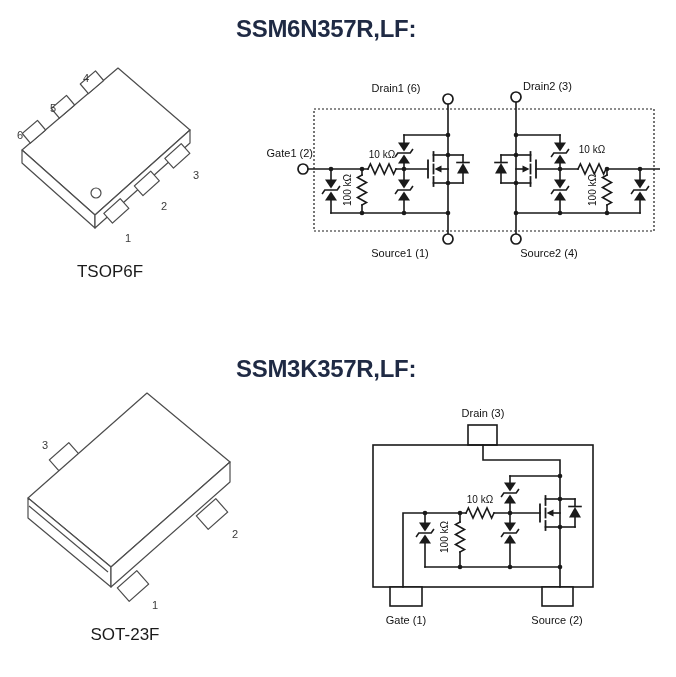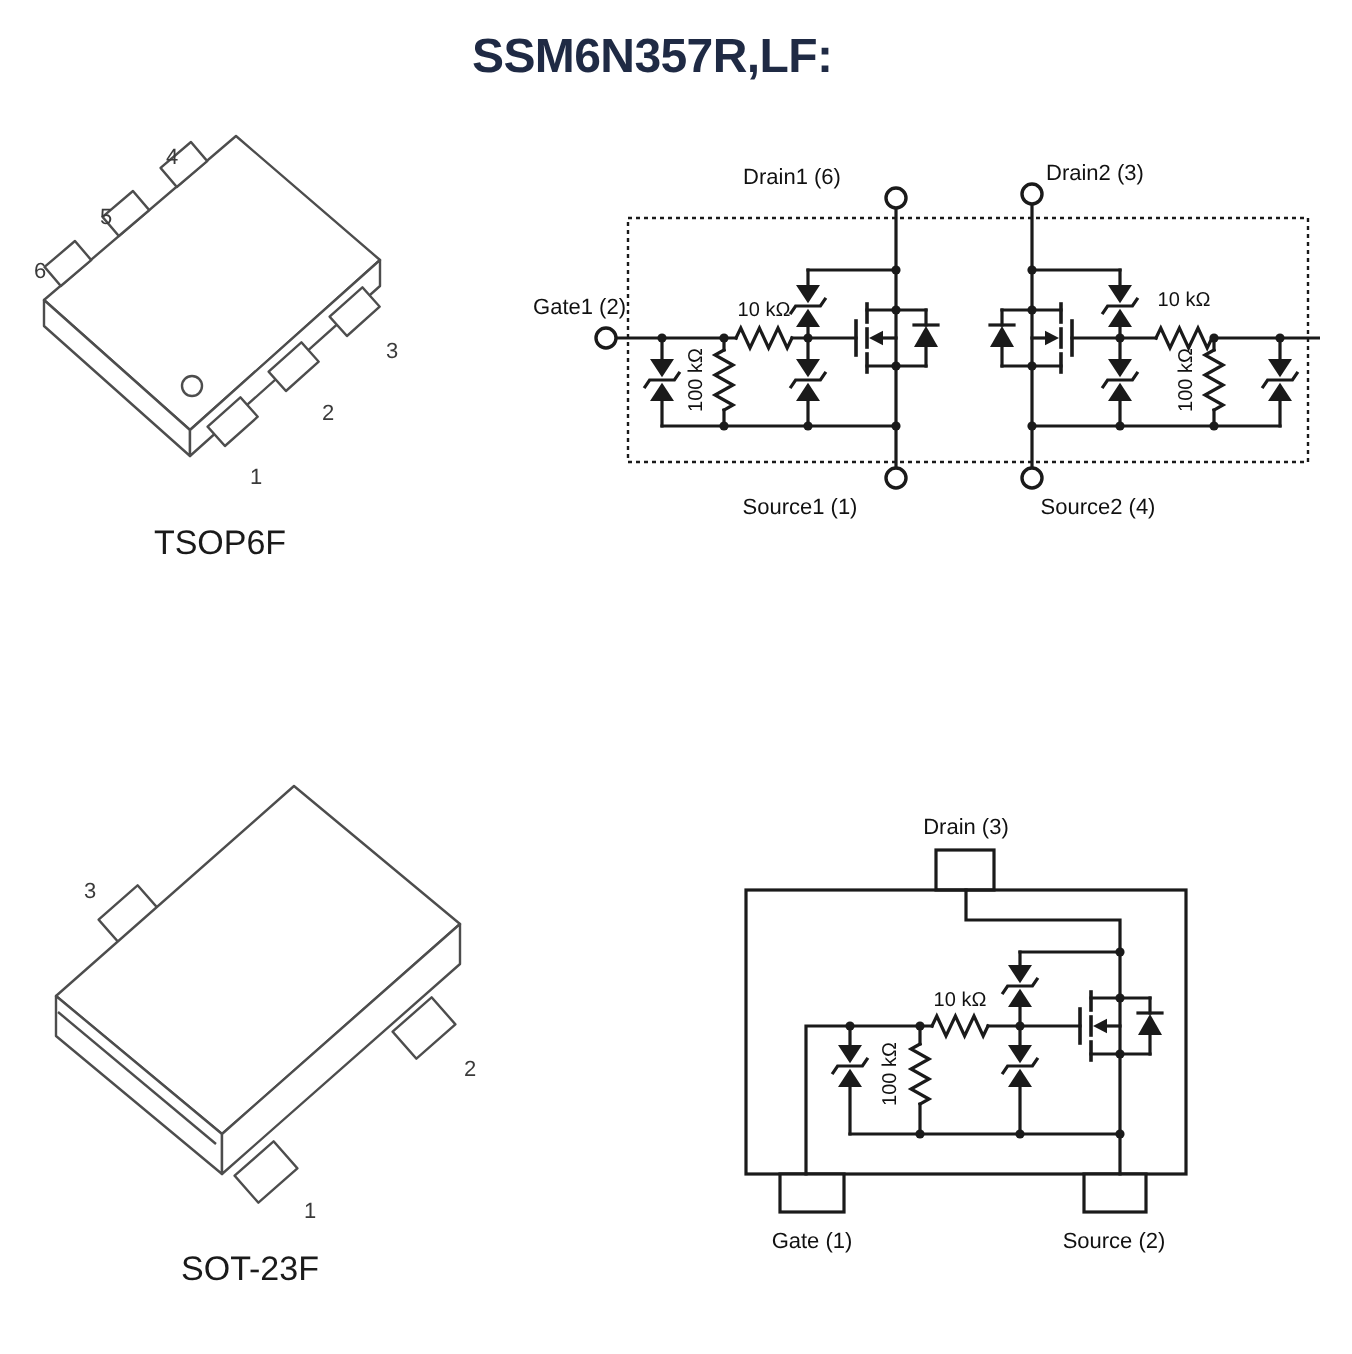--- a/index.html
+++ b/index.html
@@ -163,20 +163,21 @@
       <text class="ctext" x="667" y="156">Gate2 (5)</text>
       <text class="ctext" x="400" y="257" text-anchor="middle">Source1 (1)</text>
       <text class="ctext" x="549" y="257" text-anchor="middle">Source2 (4)</text>
       <text class="rtext" x="382" y="158" text-anchor="middle">10 kΩ</text>
       <text class="rtext" x="592" y="153" text-anchor="middle">10 kΩ</text>
       <text class="rtext" transform="translate(351,190) rotate(-90)" text-anchor="middle">100 kΩ</text>
       <text class="rtext" transform="translate(596,190) rotate(-90)" text-anchor="middle">100 kΩ</text>
     </g>
   </svg>
 
+  <div id="title2" class="title">SSM3K357R,LF:</div>
 
   <svg style="left:10px;top:390px" width="260" height="260" viewBox="10 390 260 260">
     <g fill="#ffffff" stroke="#4d4d4d" stroke-width="1.2" stroke-linejoin="round">
       <g transform="translate(65,458) rotate(-41.4)">
           <rect x="-13" y="-9" width="26" height="18"></rect>
         </g>
       <polygon points="147,393 230,462 111,567 28,498"></polygon>
       <polygon points="28,498 111,567 111,587 28,518"></polygon>
       <polygon points="111,567 230,462 230,482 111,587"></polygon>
       <line x1="29" y1="506" x2="108" y2="572" fill="none"></line>

